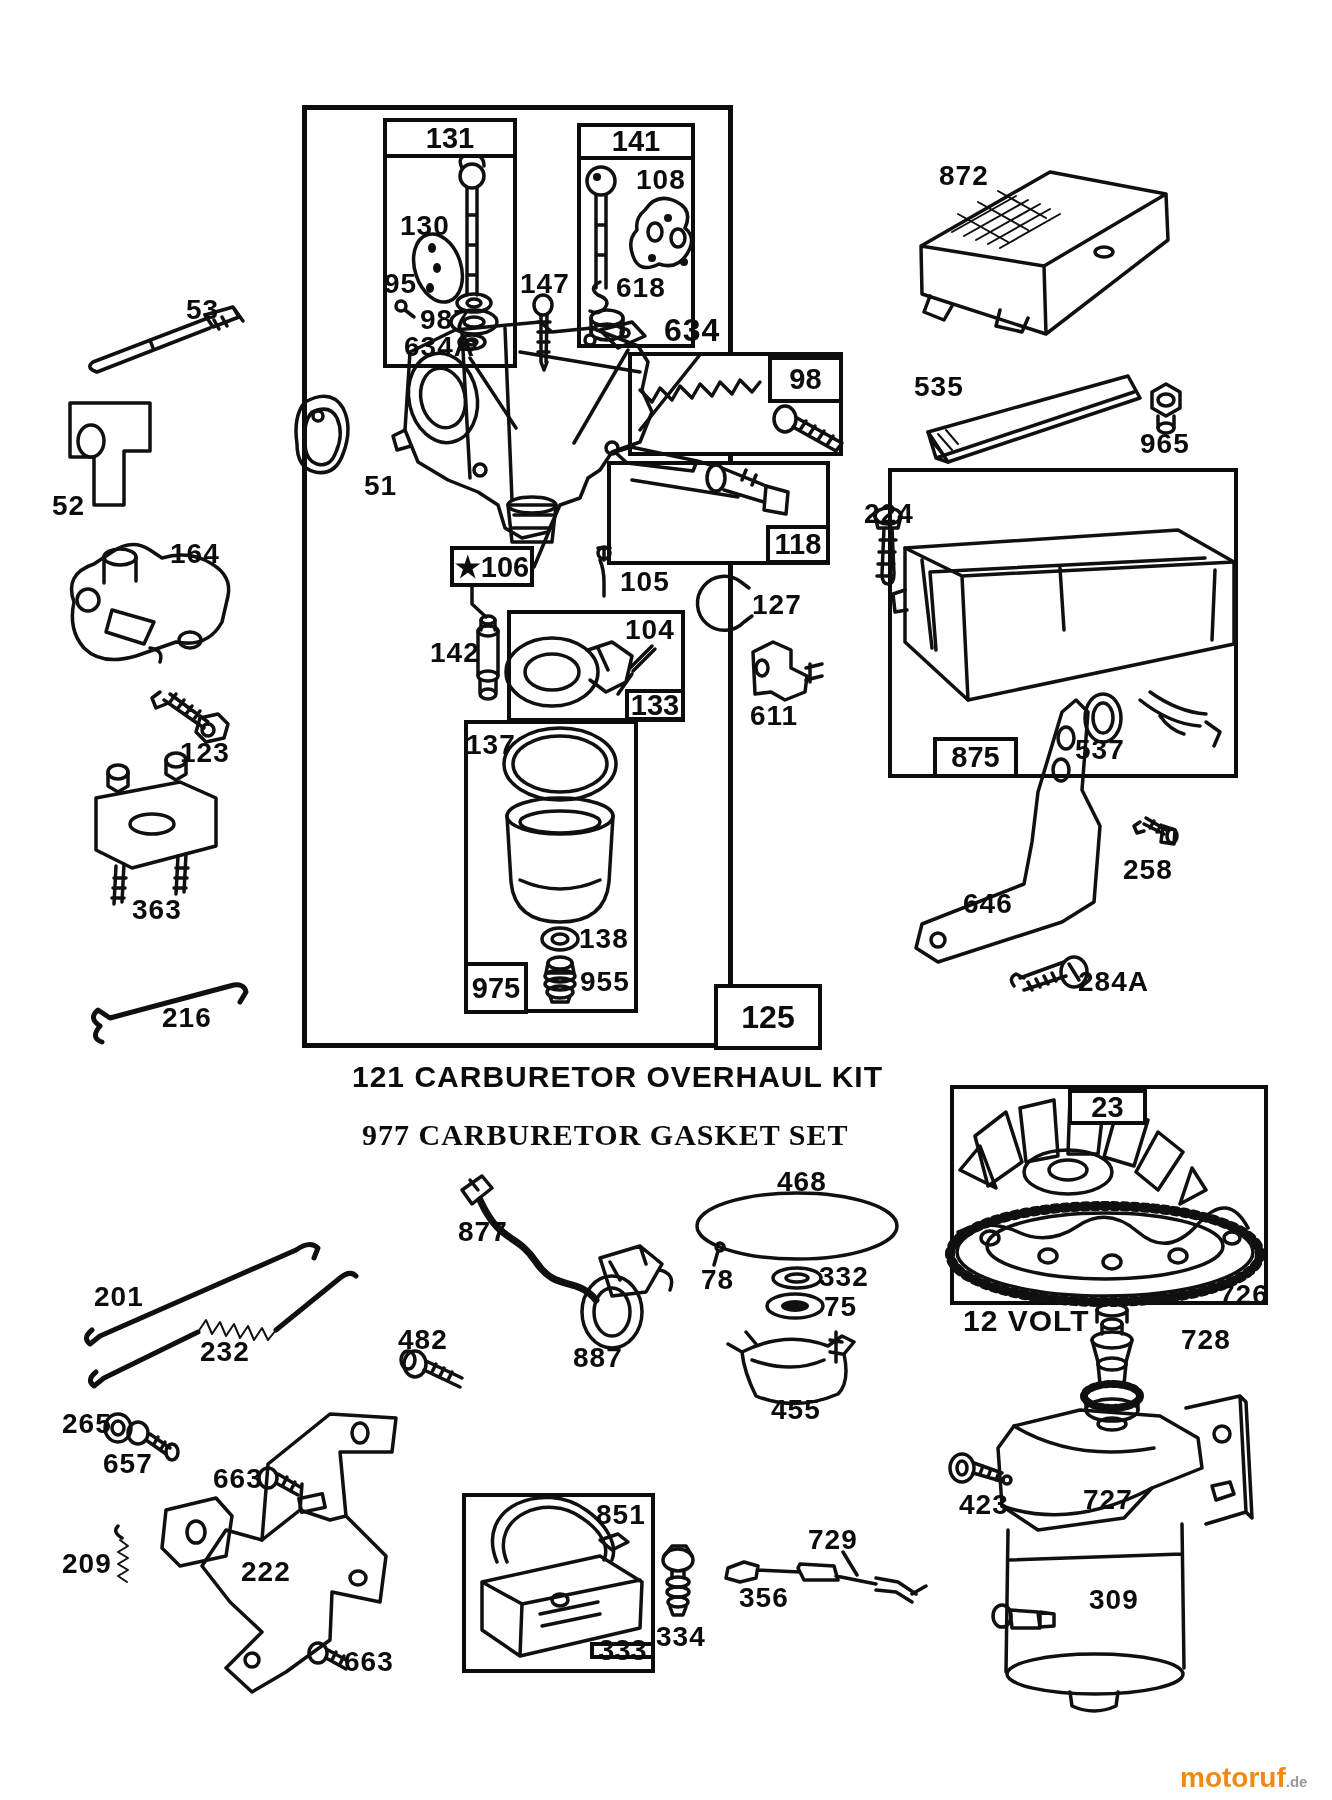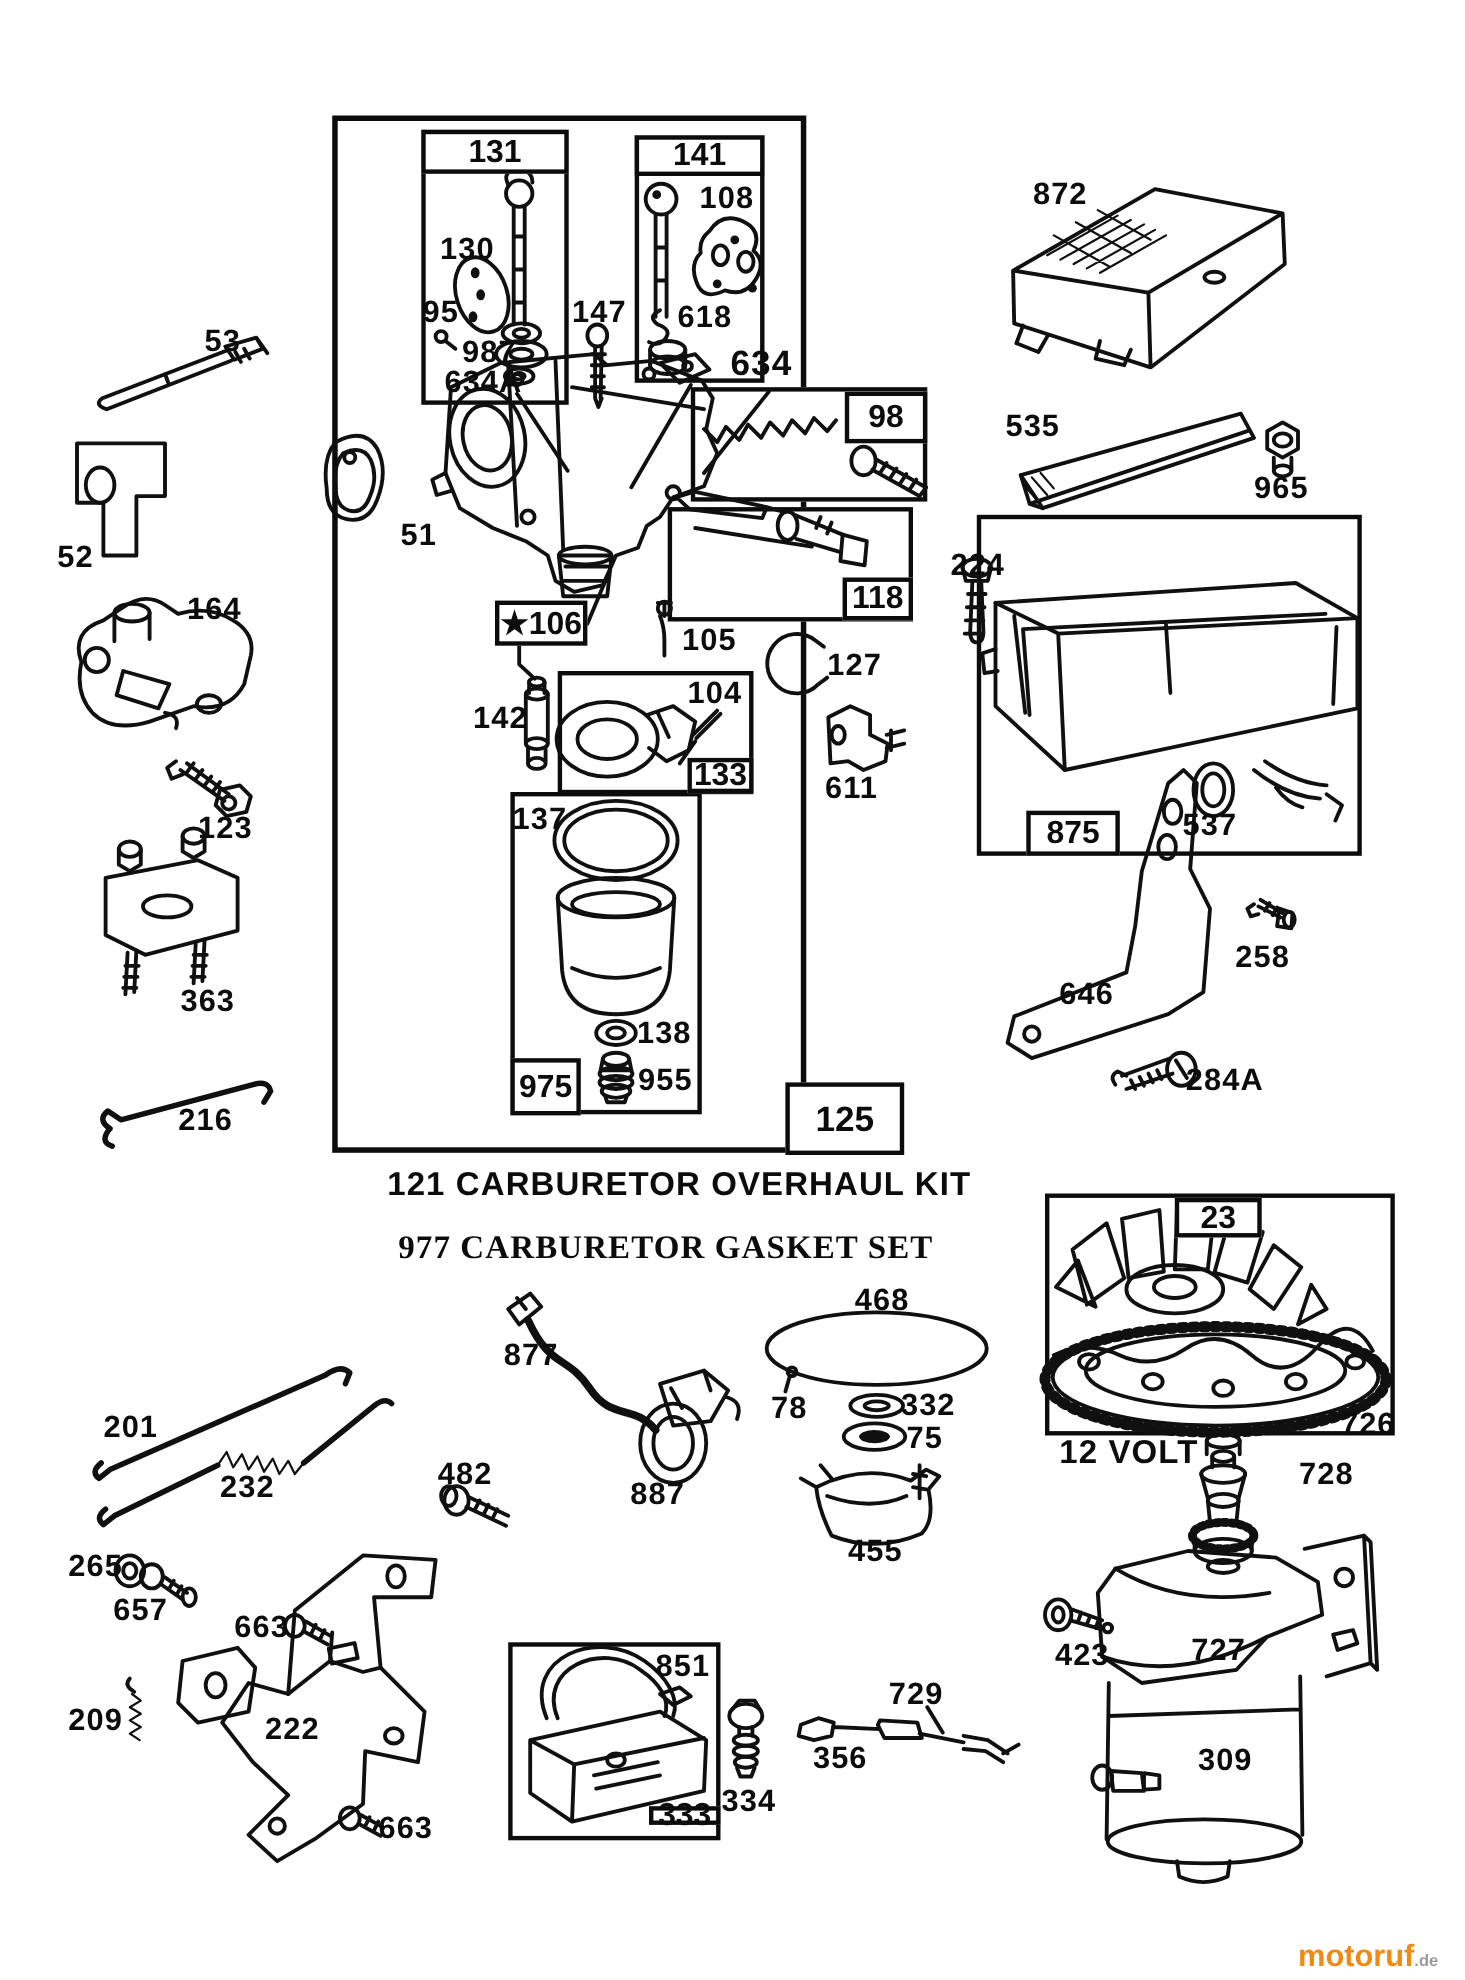--- a/index.html
+++ b/index.html
@@ -432,21 +432,21 @@
       <div class="plabel" style="left: 404px; top: 331px; font-size: 28px;">634A</div>
       <div class="plabel" style="left: 520px; top: 268px; font-size: 28px;">147</div>
       <div class="plabel" style="left: 636px; top: 164px; font-size: 28px;">108</div>
       <div class="plabel" style="left: 616px; top: 272px; font-size: 28px;">618</div>
       <div class="plabel" style="left: 620px; top: 312px; font-size: 32px; margin-left: 44px;">634</div>
       <div class="plabel" style="left: 186px; top: 294px; font-size: 28px;">53</div>
       <div class="plabel" style="left: 52px; top: 490px; font-size: 28px;">52</div>
       <div class="plabel" style="left: 364px; top: 470px; font-size: 28px;">51</div>
       <div class="plabel" style="left: 170px; top: 538px; font-size: 28px;">164</div>
       <div class="plabel" style="left: 180px; top: 737px; font-size: 28px;">123</div>
-      <div class="plabel" style="left: 132px; top: 894px; font-size: 28px; margin-left: 32px;">363</div>
+      <div class="plabel" style="left: 132px; top: 894px; font-size: 28px;">363</div>
       <div class="plabel" style="left: 620px; top: 566px; font-size: 28px;">105</div>
       <div class="plabel" style="left: 430px; top: 637px; font-size: 28px;">142</div>
       <div class="plabel" style="left: 625px; top: 614px; font-size: 28px;">104</div>
       <div class="plabel" style="left: 466px; top: 729px; font-size: 28px;">137</div>
       <div class="plabel" style="left: 579px; top: 923px; font-size: 28px;">138</div>
       <div class="plabel" style="left: 580px; top: 966px; font-size: 28px;">955</div>
       <div class="plabel" style="left: 752px; top: 589px; font-size: 28px;">127</div>
       <div class="plabel" style="left: 750px; top: 700px; font-size: 28px;">611</div>
       <div class="plabel" style="left: 939px; top: 160px; font-size: 28px;">872</div>
       <div class="plabel" style="left: 914px; top: 371px; font-size: 28px;">535</div>

